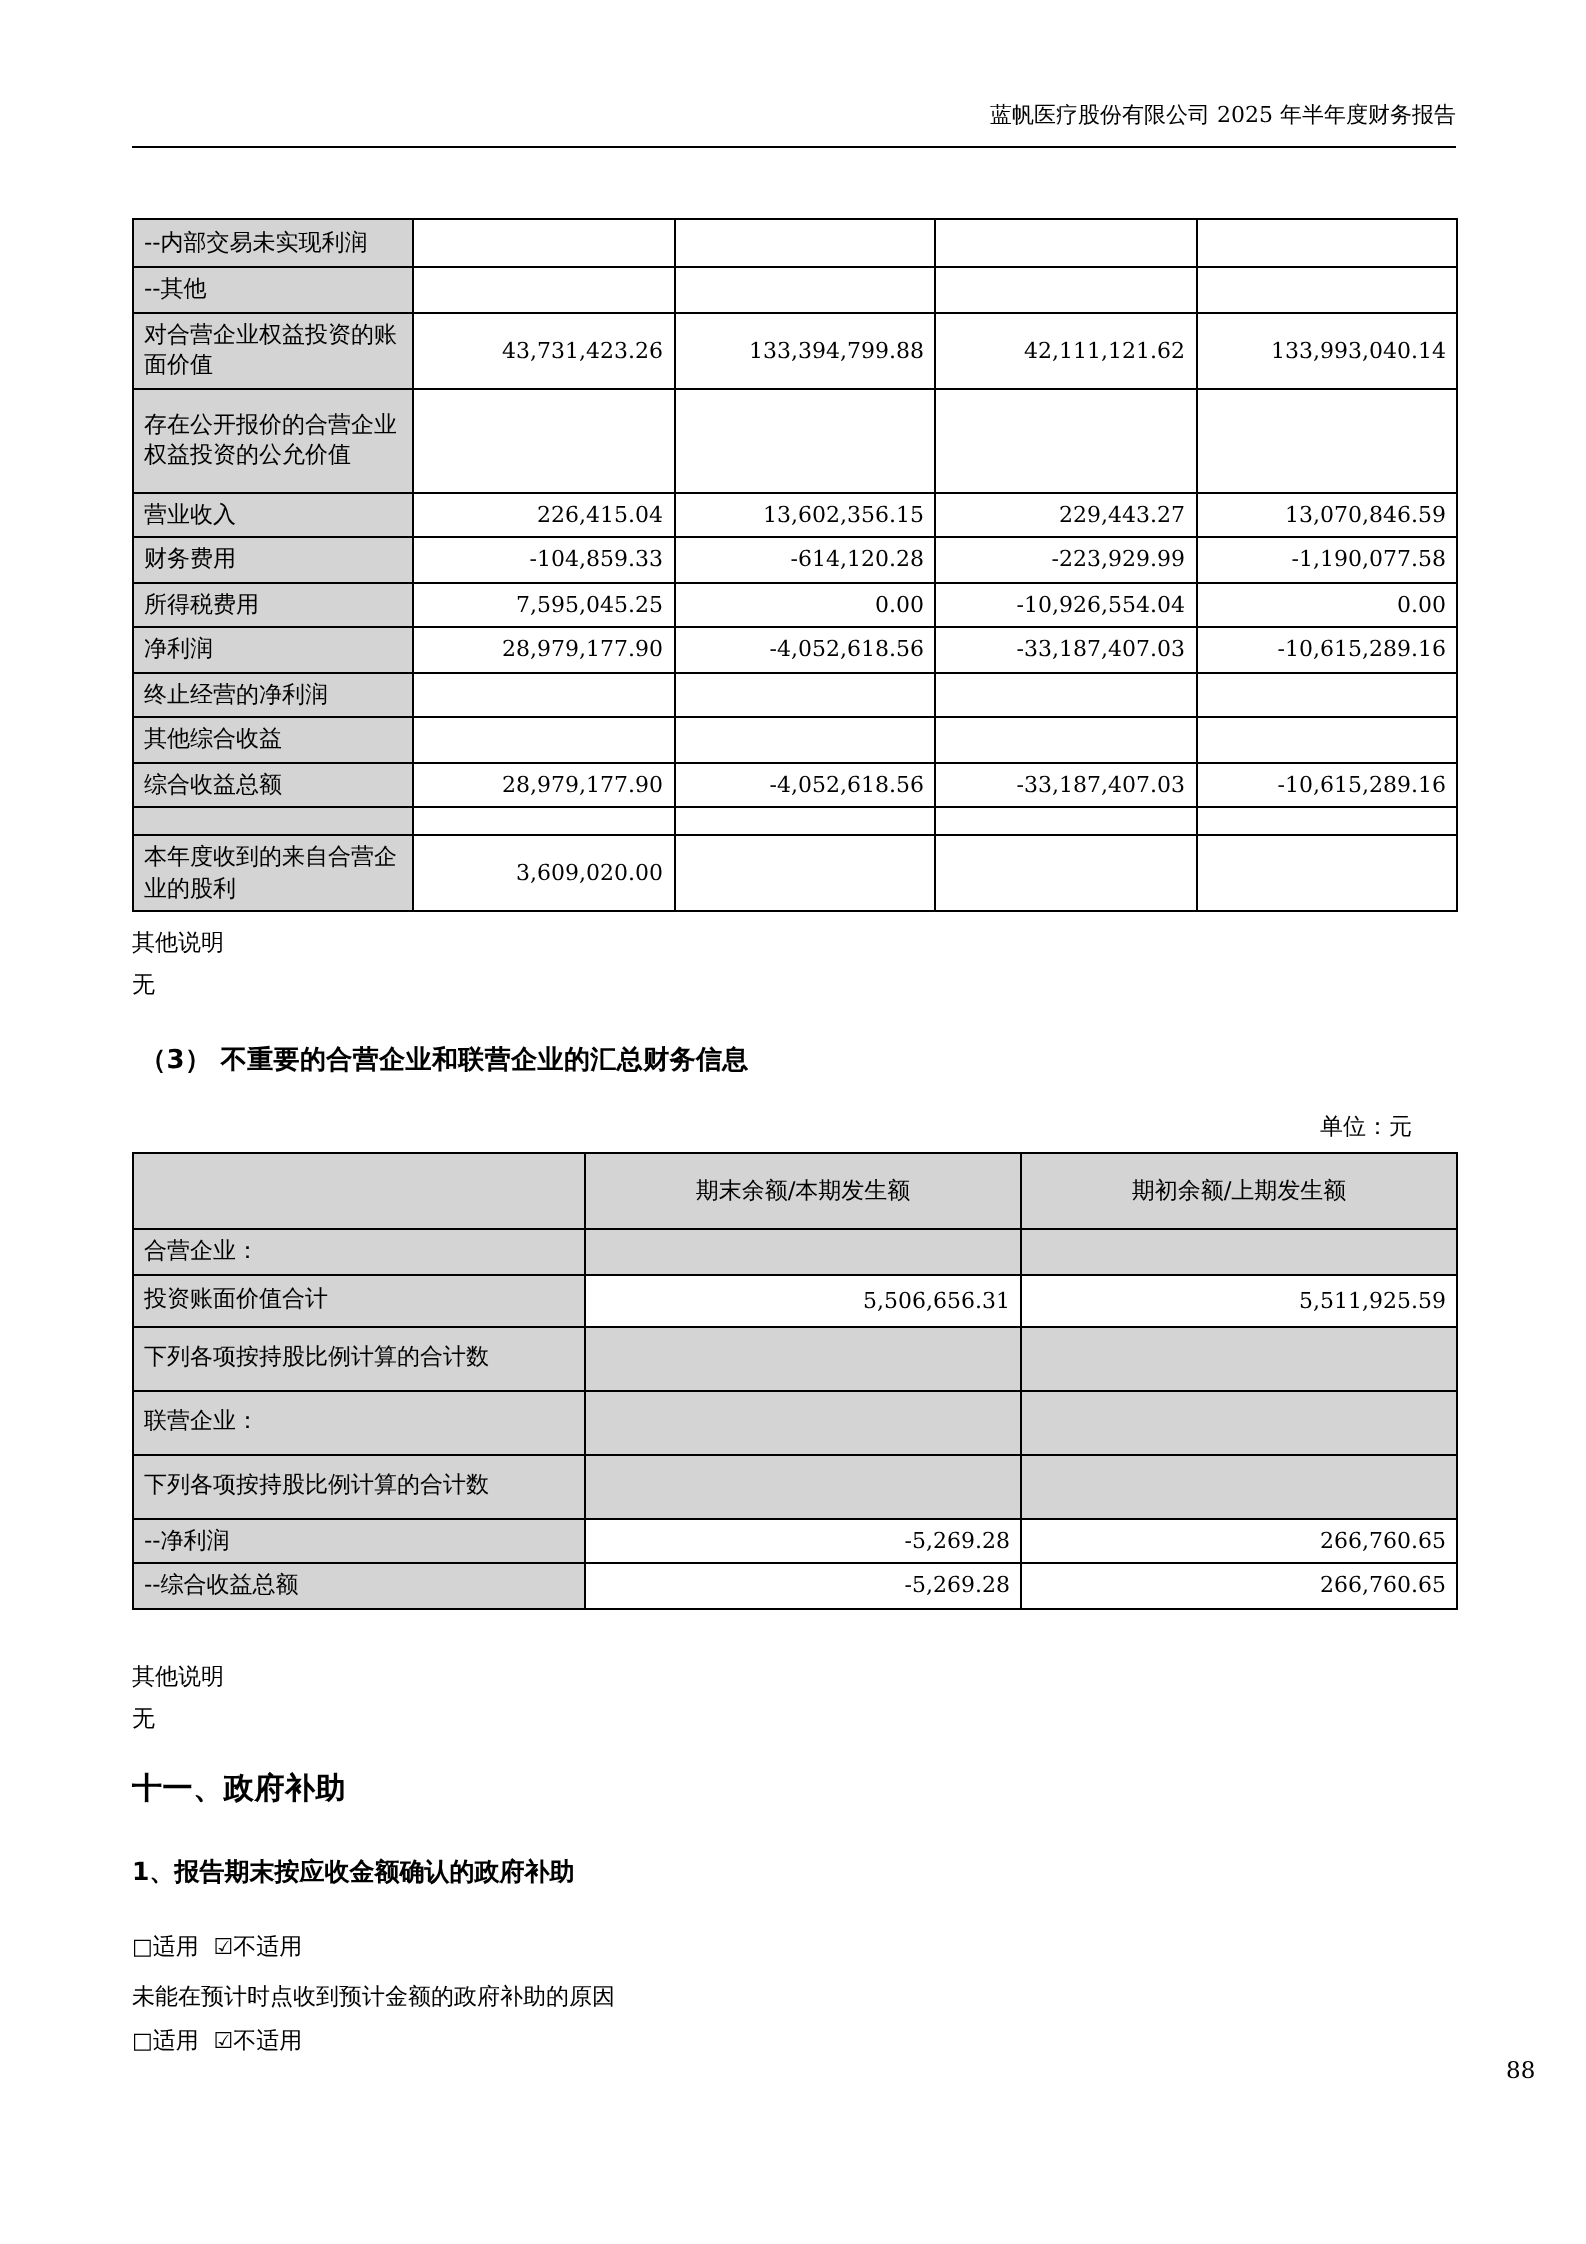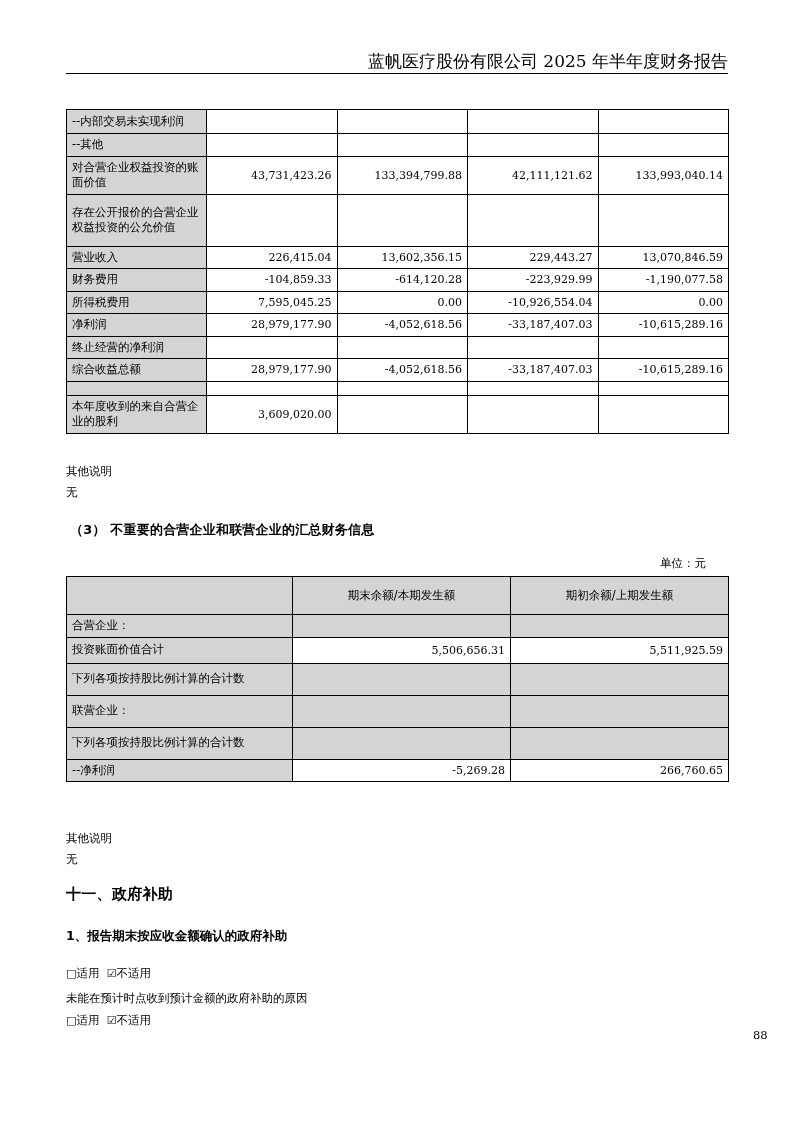--- a/index.html
+++ b/index.html
@@ -23,21 +23,21 @@
     box-sizing: border-box;
   }
 
   
   .doc-header {
     position: absolute;
     left: 66px;
     top: 50px;
     width: 662px;
     text-align: right;
-    font-size: 17px;
+    font-size: 11px;
     font-family: "DejaVu Serif", "Liberation Serif", serif;
     letter-spacing: 0px;
     white-space: nowrap;
   }
   .header-rule {
     position: absolute;
     left: 66px;
     top: 73px;
     width: 662px;
     height: 0;
@@ -218,20 +218,27 @@
           <td class="num">-10,615,289.16</td>
         </tr>
         <tr style="height: 22px;">
           <td class="lbl" style="white-space: normal;">终止经营的净利润</td>
           <td class="num blank-white"></td>
           <td class="num blank-white"></td>
           <td class="num blank-white"></td>
           <td class="num blank-white"></td>
         </tr>
         <tr style="height: 22px;">
+          <td class="lbl" style="white-space: normal;">其他综合收益</td>
+          <td class="num blank-white"></td>
+          <td class="num blank-white"></td>
+          <td class="num blank-white"></td>
+          <td class="num blank-white"></td>
+        </tr>
+        <tr style="height: 22px;">
           <td class="lbl" style="white-space: normal;">综合收益总额</td>
           <td class="num">28,979,177.90</td>
           <td class="num">-4,052,618.56</td>
           <td class="num">-33,187,407.03</td>
           <td class="num">-10,615,289.16</td>
         </tr>
         <tr style="height: 14px;">
           <td class="lbl" style="white-space: normal;"></td>
           <td class="num blank-white"></td>
           <td class="num blank-white"></td>
@@ -292,20 +299,25 @@
         <tr style="height: 32px;">
           <td class="lbl">下列各项按持股比例计算的合计数</td>
           <td class="num blank-grey"></td>
           <td class="num blank-grey"></td>
         </tr>
         <tr style="height: 22px;">
           <td class="lbl">--净利润</td>
           <td class="num">-5,269.28</td>
           <td class="num">266,760.65</td>
         </tr>
+        <tr style="height: 22px;">
+          <td class="lbl">--综合收益总额</td>
+          <td class="num">-5,269.28</td>
+          <td class="num">266,760.65</td>
+        </tr>
       </tbody>
   </table>
 
   <div class="txt" style="left:66px; top:830px;">其他说明</div>
   <div class="txt" style="left:66px; top:851px;">无</div>
 
   <div class="heading-major" style="left:66px; top:885px;">十一、政府补助</div>
   <div class="heading-num" style="left:66px; top:928px;">1、报告期末按应收金额确认的政府补助</div>
 
   <div class="checkline" style="left:66px; top:966px;">

